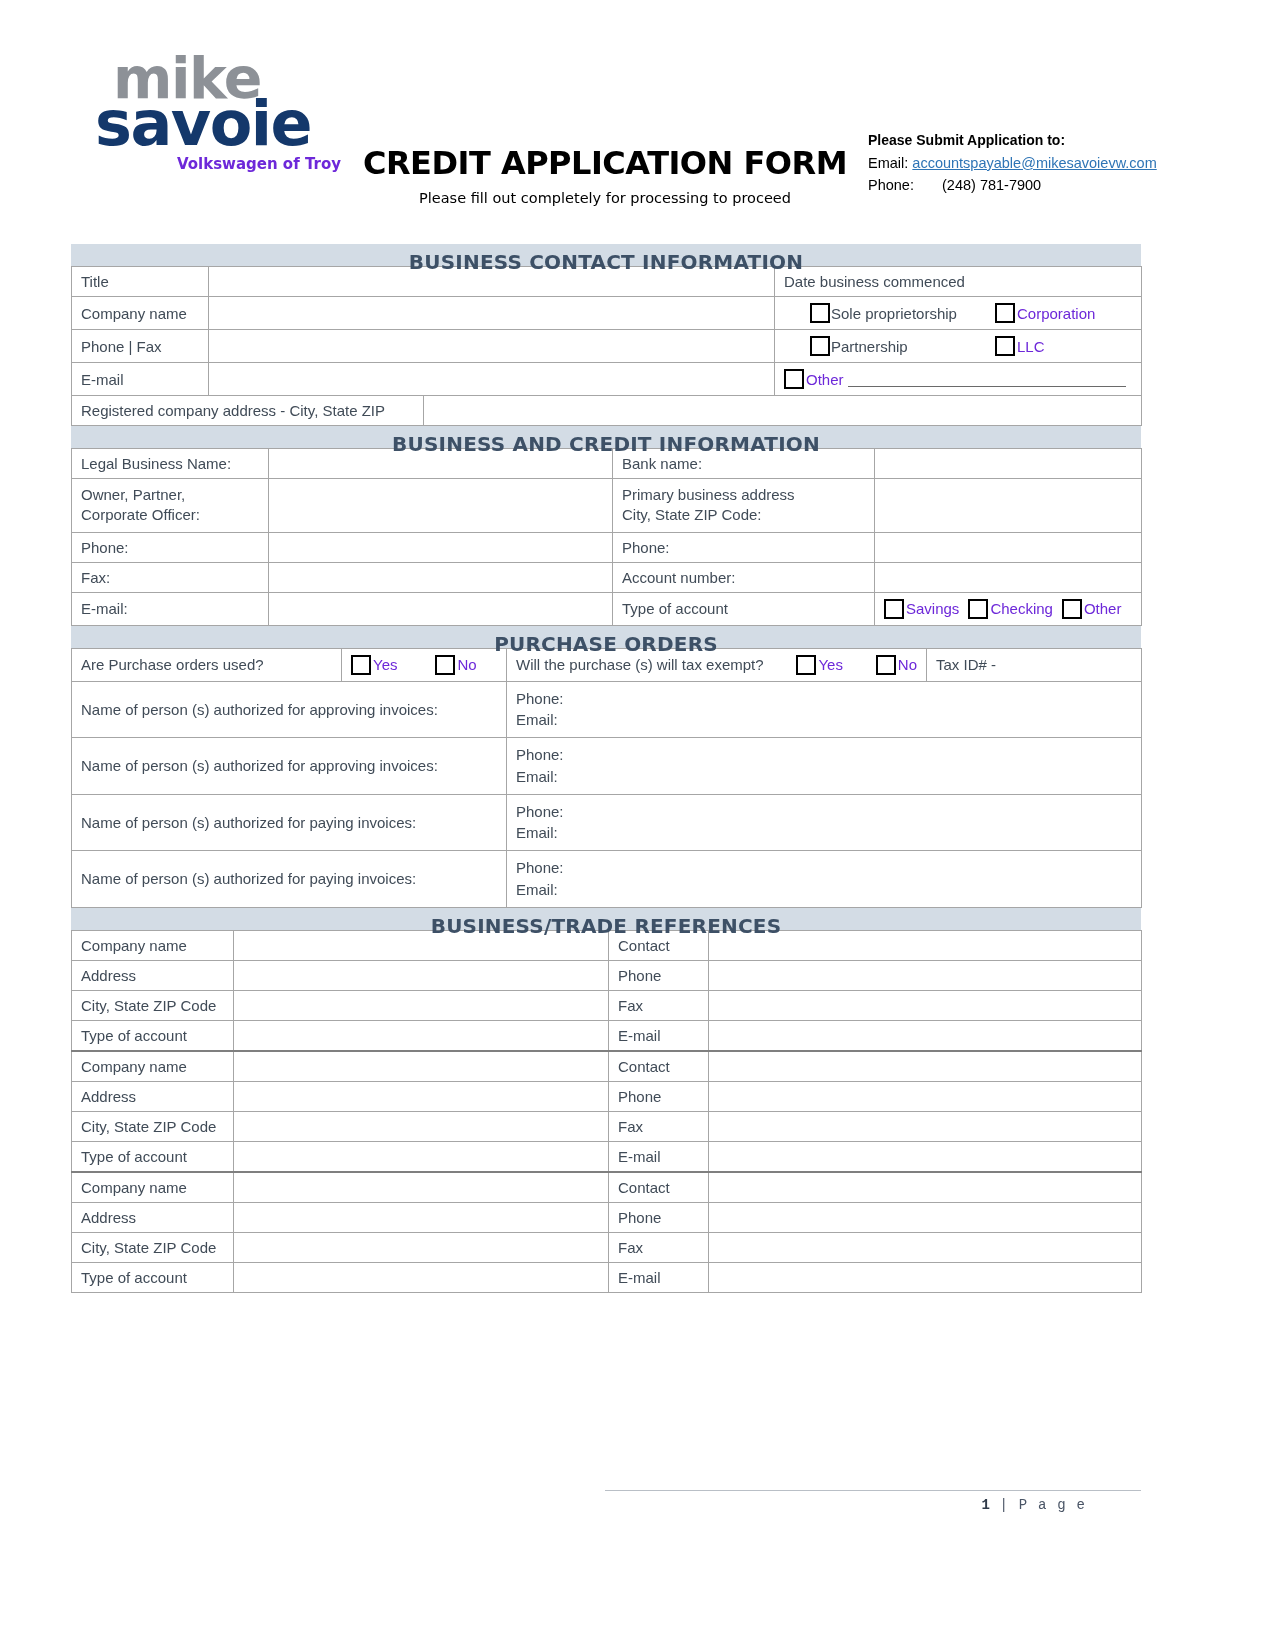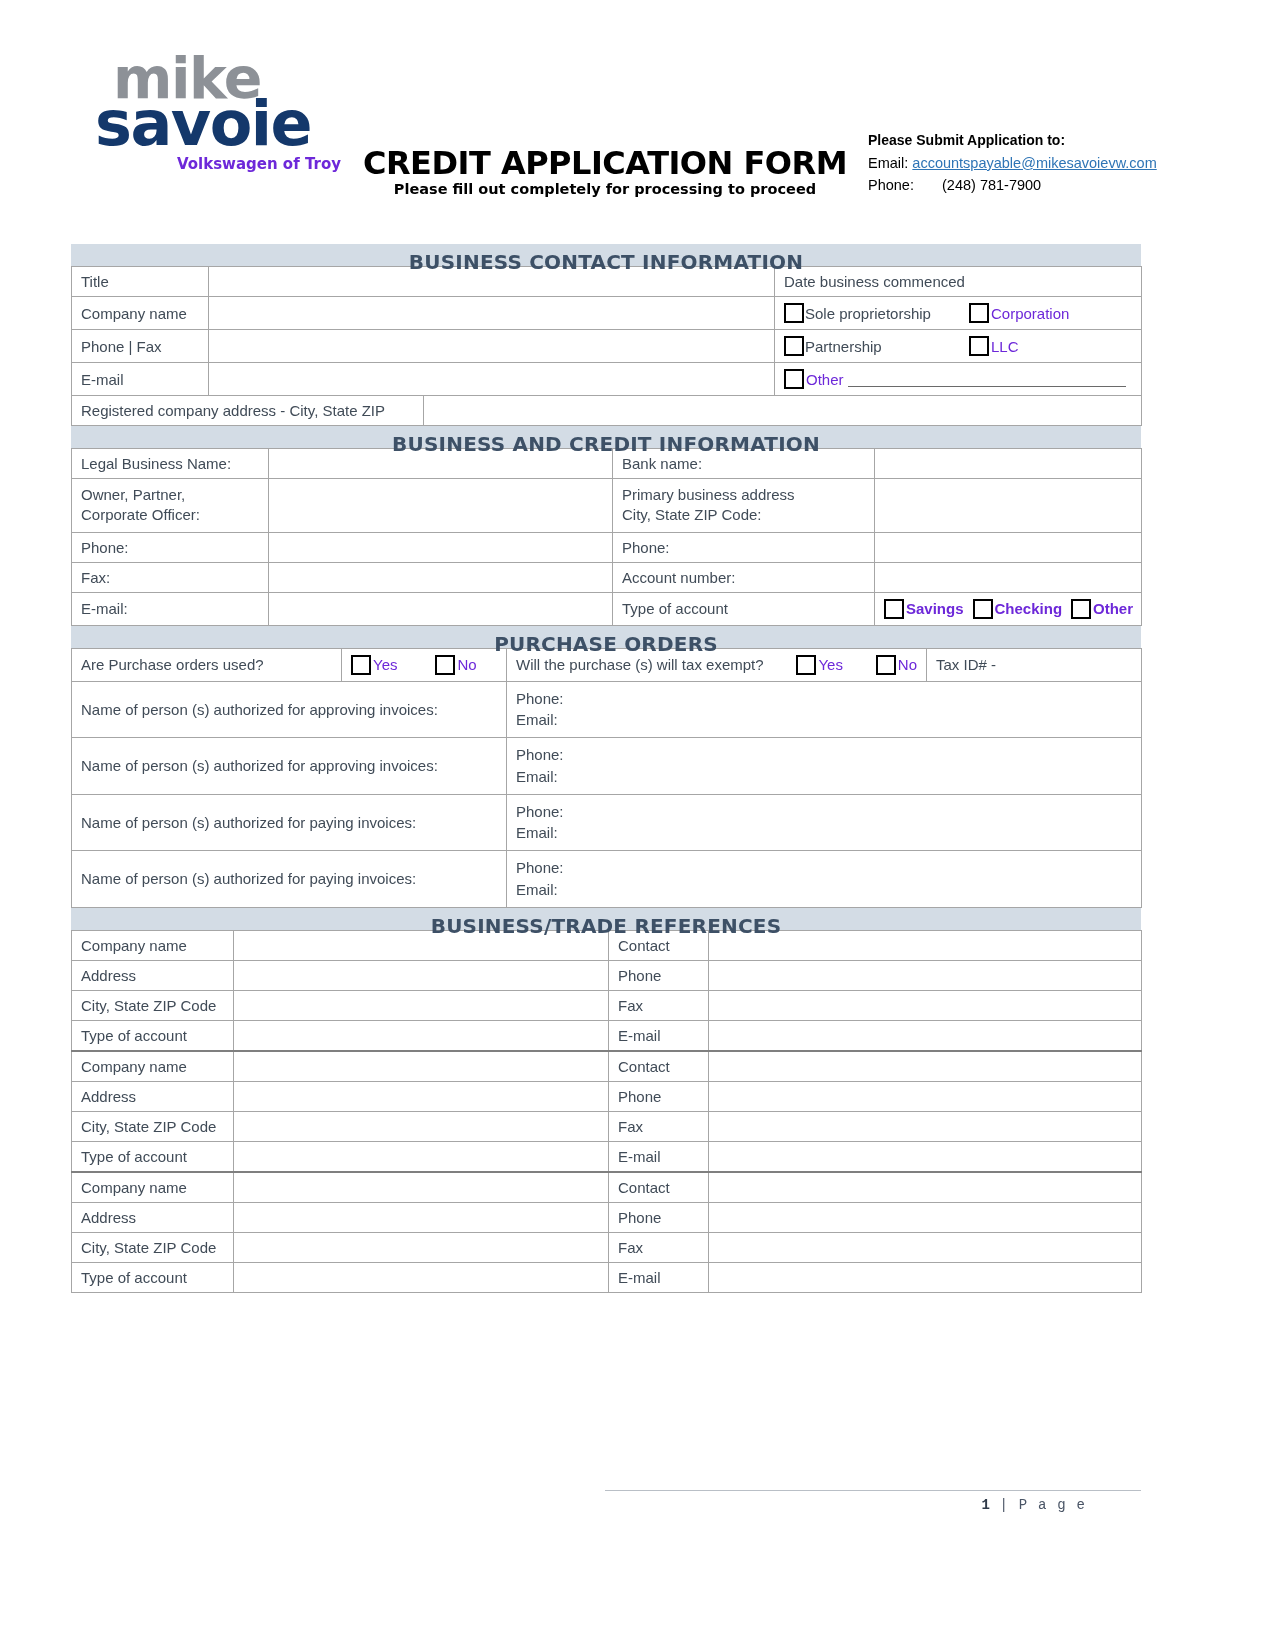--- a/index.html
+++ b/index.html
@@ -79,22 +79,23 @@
     font-size: 32px;
     font-weight: 700;
     color: #000000;
     letter-spacing: -0.5px;
     line-height: 1.05;
     white-space: nowrap;
   }
   .form-subtitle {
     font-family: "DejaVu Sans", sans-serif;
     font-size: 14.5px;
-    font-weight: 700;
+    font-weight: 400;
     color: #000000;
+    margin-top: 9px;
     white-space: nowrap;
   }
   .submit-block {
     position: absolute;
     left: 868px;
     top: 88px;
     font-size: 14.5px;
     line-height: 1.55;
     color: #000000;
     white-space: nowrap;
@@ -162,37 +163,36 @@
     margin-right: 1px;
     box-sizing: border-box;
   }
   .cb-item { display: inline-flex; align-items: center; font-size: 15px; color: #6d28d9; }
   .cb-item .txt { margin-left: 1px; }
 
   .entity-cell {
     display: flex;
     align-items: center;
   }
-  .entity-left { width: 185px; display: flex; align-items: center; }
+  .entity-left { width: 185px; display: flex; align-items: center; margin-left: 26px; }
   .underline-blank {
     display: inline-block;
     border-bottom: 1px solid #6a6a6a;
     width: 278px;
     height: 14px;
     margin-left: 4px;
   }
 
   .two-line { line-height: 1.35; }
 
   .acct-types {
     display: flex;
     align-items: flex-start;
     gap: 9px;
     justify-content: flex-start;
-    font-weight: bold;
   }
 
   .po-q { display: flex; align-items: center; justify-content: space-between; gap: 28px; }
   .yn-group { display: flex; align-items: center; gap: 38px; }
 
   .stack-pe { line-height: 1.45; font-size: 15px; }
 
   
   .footer {
     position: absolute;

